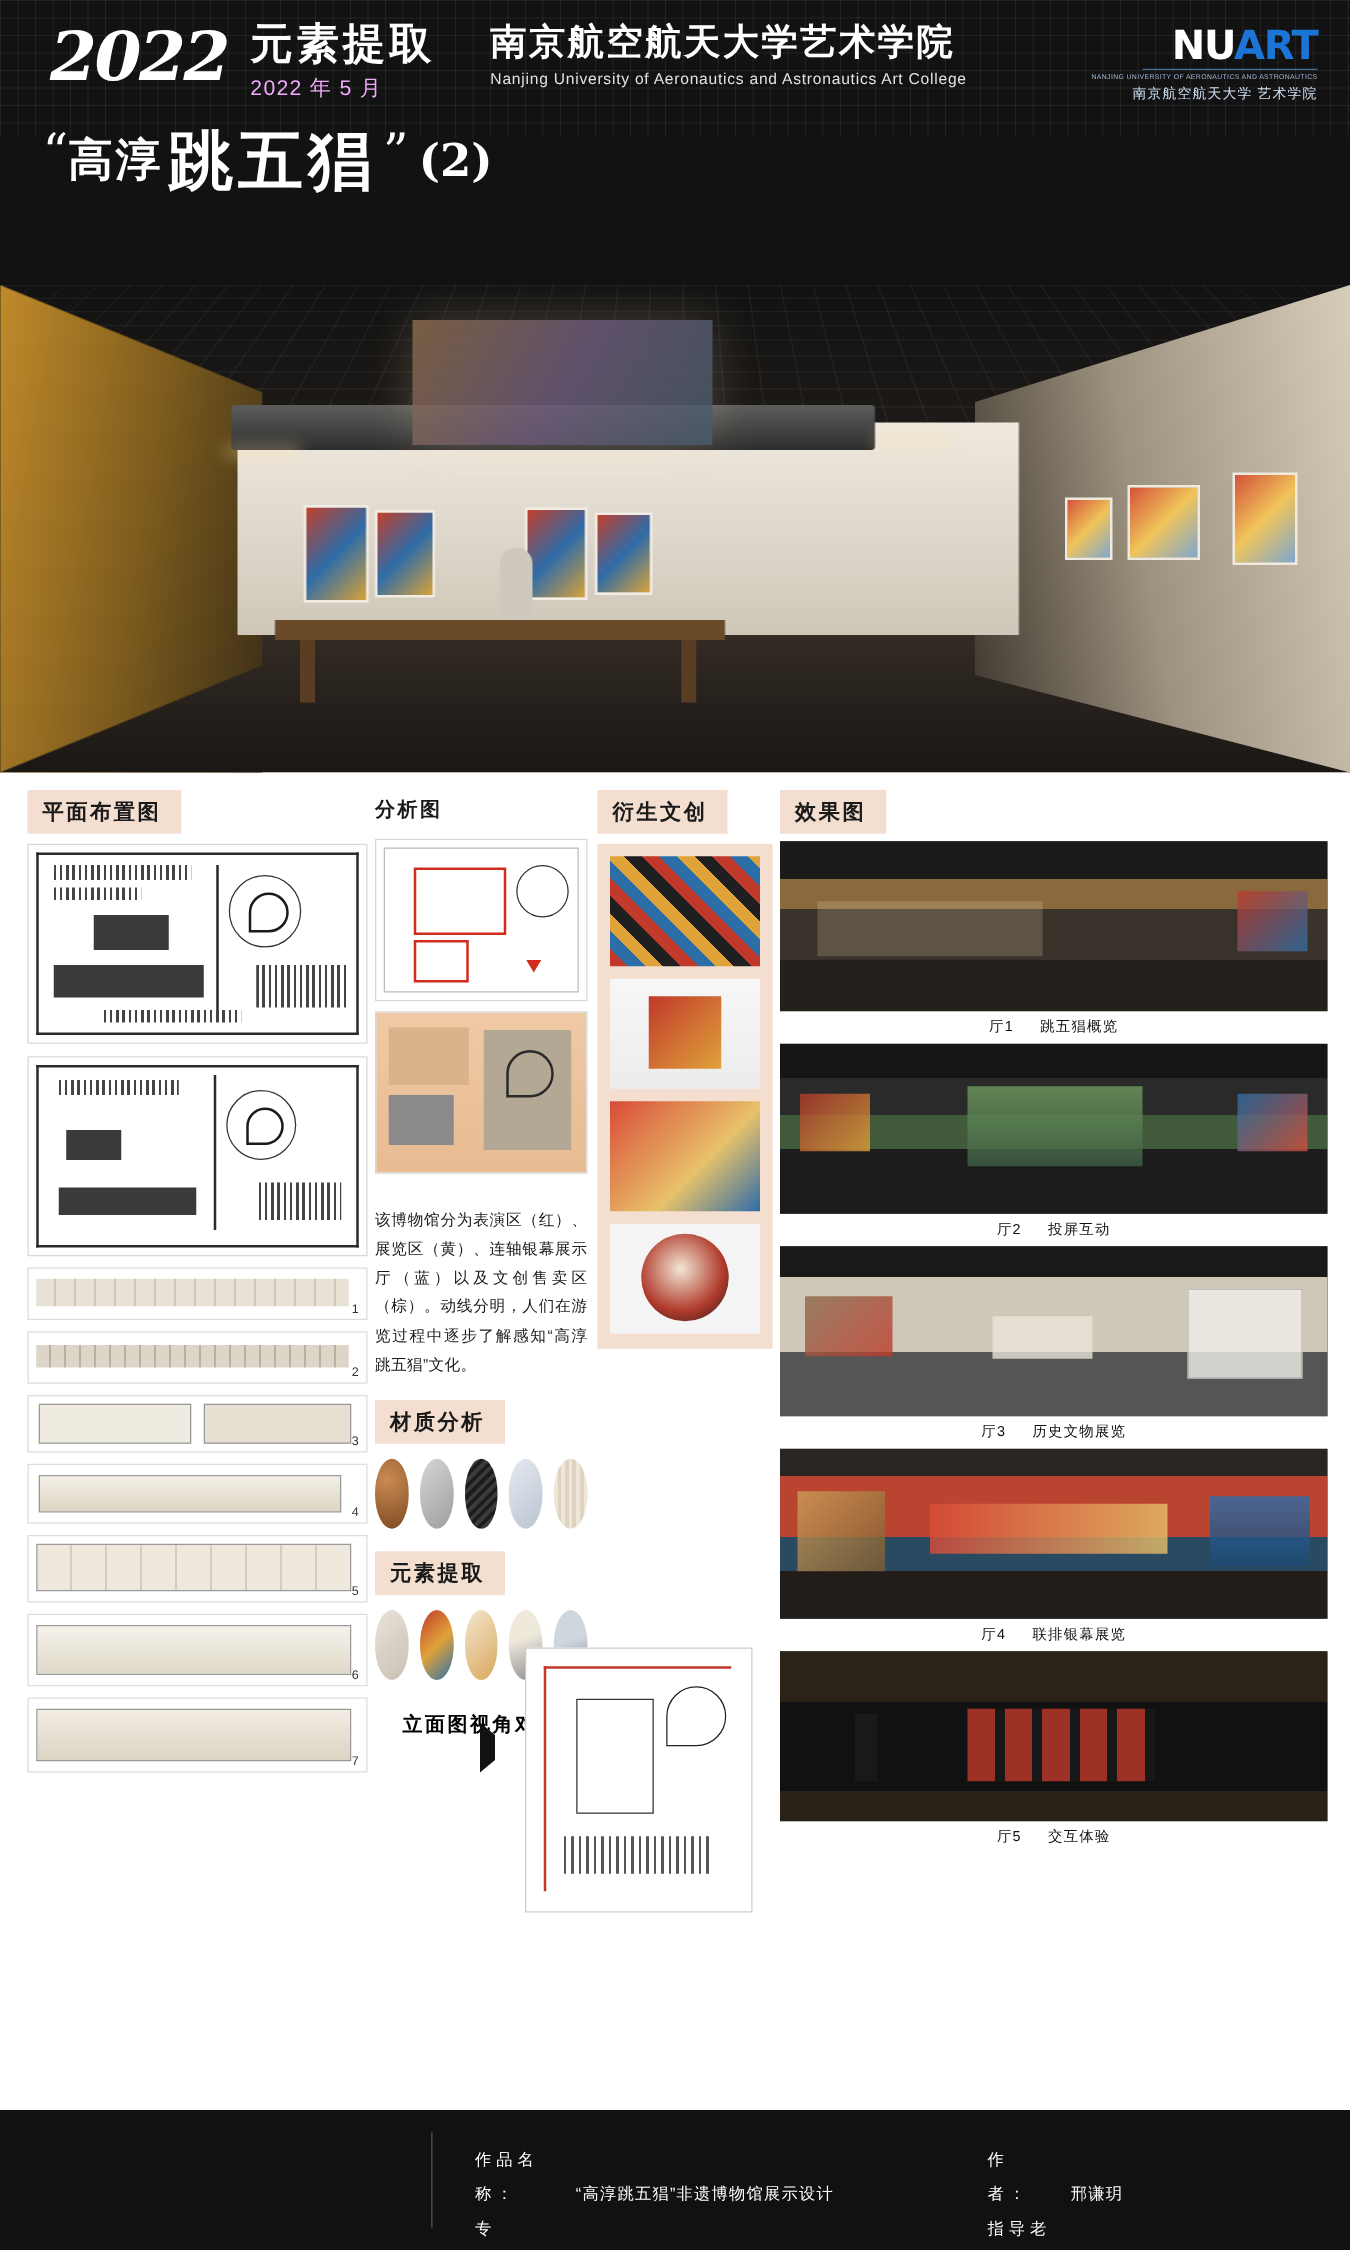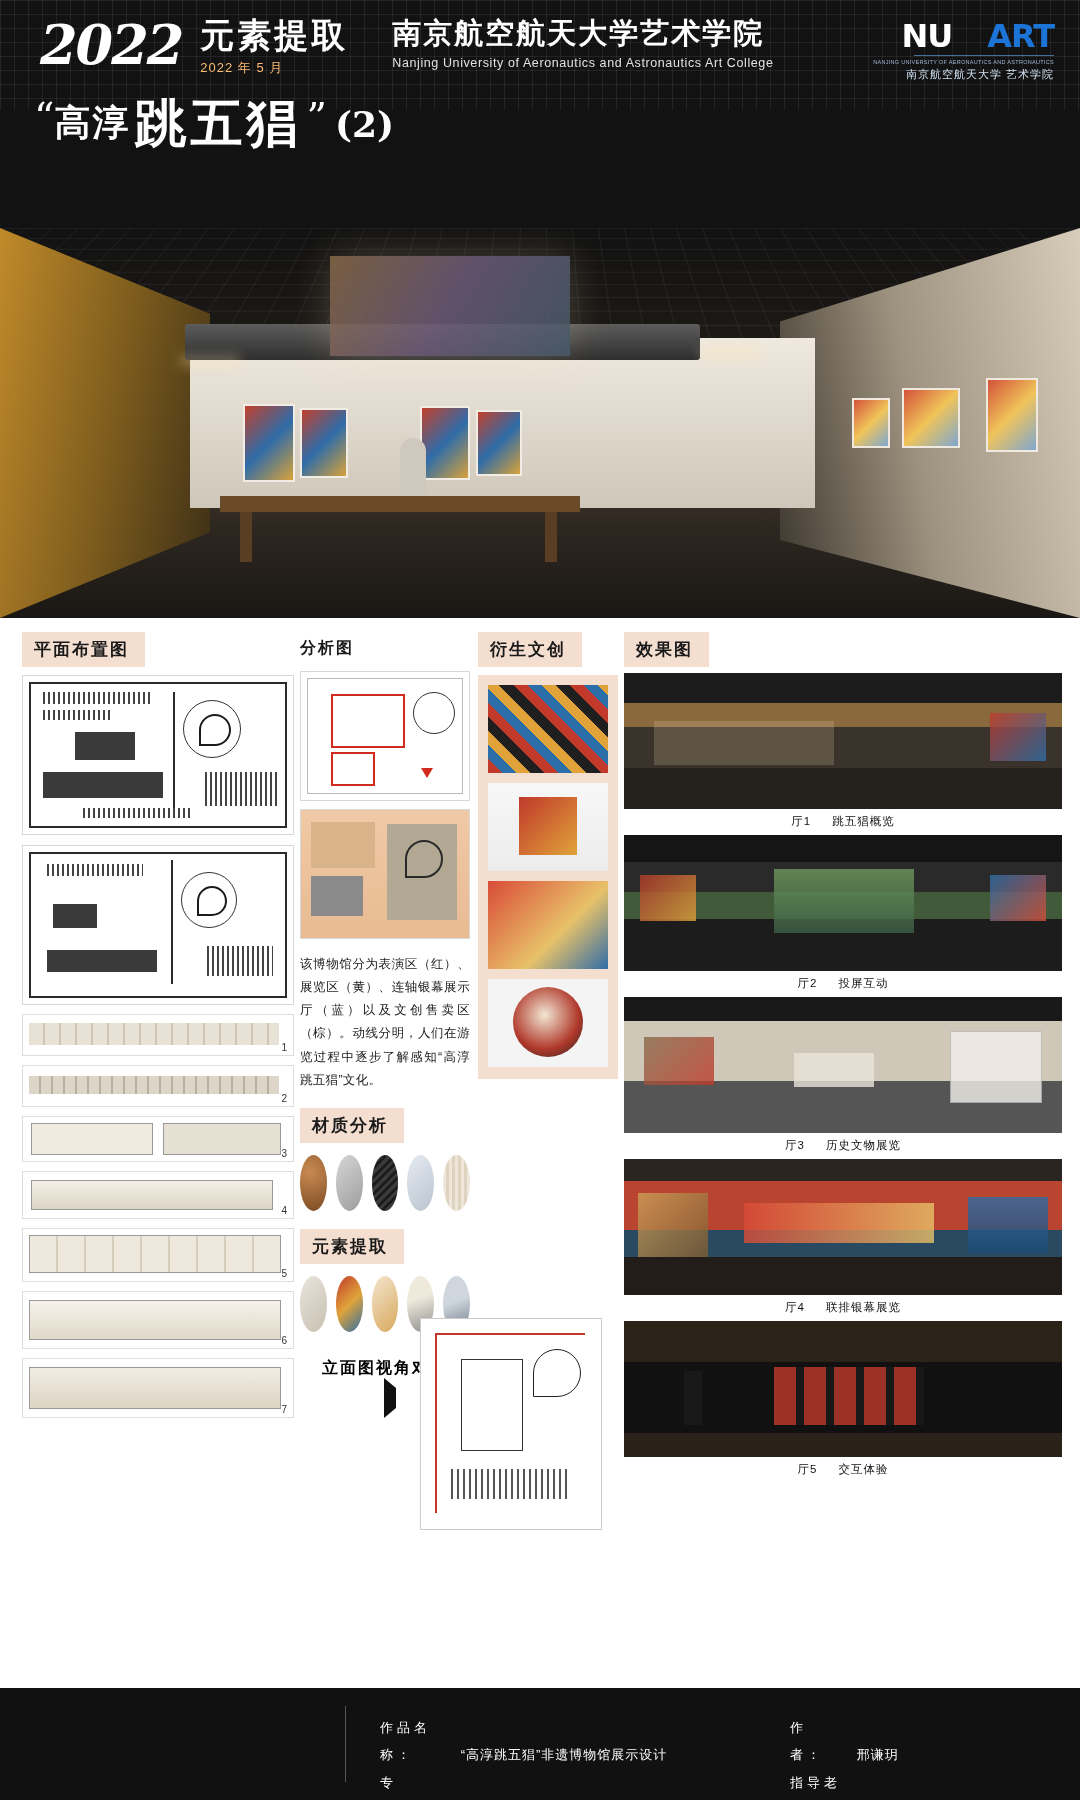--- a/index.html
+++ b/index.html
@@ -11,29 +11,29 @@
   .header .grid{position:absolute;left:0;top:0;width:100%;height:110px;
       background-image:linear-gradient(to right,rgba(255,255,255,.07) 1px,transparent 1px),
                        linear-gradient(to bottom,rgba(255,255,255,.07) 1px,transparent 1px);
       background-size:14px 14px;}
   .hdr-row{position:relative;display:flex;align-items:flex-start;padding:18px 28px 0 40px;}
   .year{font-family:"DejaVu Serif","Liberation Serif",serif;font-weight:bold;font-style:italic;
         font-size:54px;color:#fff;letter-spacing:-2px;line-height:1;}
   .bysj{margin-left:18px;}
   .bysj .big{font-size:34px;color:#fff;font-weight:bold;letter-spacing:3px;line-height:1.05;
         font-family:"DejaVu Sans","Liberation Sans",sans-serif;}
-  .bysj .small{font-size:13px;color:#fdba74;letter-spacing:1px;margin-top:5px;}
+  .bysj .small{font-size:17px;color:#f0abfc;letter-spacing:1px;margin-top:5px;}
   .uni{margin-left:44px;}
   .uni .cn{font-size:29px;color:#fff;font-weight:bold;letter-spacing:2px;
         font-family:"DejaVu Serif","Liberation Serif",serif;line-height:1.1;}
   .uni .en{font-size:12.5px;color:#e2e2e2;letter-spacing:.6px;margin-top:6px;}
   .logo{position:absolute;right:26px;top:20px;text-align:right;}
   .logo .nuaart{font-family:"DejaVu Sans","Liberation Sans",sans-serif;font-size:32px;font-weight:bold;
         color:#fff;letter-spacing:-1px;line-height:1;}
-  .logo .nuaart .blue{color:#1b74d6;padding-left:35px;}
+  .logo .nuaart .blue{color:#1b74d6;}
   .logo .sub1{font-size:5.5px;color:#9fb8d6;letter-spacing:.3px;margin-top:3px;}
   .logo .sub2{font-size:11px;color:#cfe0f2;margin-top:2px;letter-spacing:1px;}
   .logo .divline{width:140px;height:1px;background:#4a6f96;margin:3px 0 3px auto;}
 
   .title-row{position:relative;display:flex;align-items:center;padding:12px 0 0 34px;}
   .q{font-size:40px;color:#fff;font-family:"DejaVu Serif",serif;line-height:.6;margin-top:-14px;}
   .t-cn{font-size:36px;color:#fff;font-weight:bold;letter-spacing:2px;
         font-family:"DejaVu Serif","Liberation Serif",serif;}
   .t-art{font-size:52px;color:#fff;font-weight:bold;letter-spacing:4px;margin:0 4px;
         font-family:"DejaVu Serif","Liberation Serif",serif;}
@@ -98,21 +98,21 @@
   .plan .hatch{position:absolute;background:repeating-linear-gradient(90deg,#444 0 2px,transparent 2px 5px);}
   .plan .circ{position:absolute;border:1.5px solid #333;border-radius:50%;}
   .plan .swirl{position:absolute;border:2px solid #1b1b1b;border-radius:50% 50% 50% 0;}
 
   .ana{position:relative;border:1px solid #d8d8d8;height:128px;background:#fff;overflow:hidden;margin-top:6px;}
   .ana2{position:relative;border:1px solid #d8d8d8;height:128px;margin-top:8px;
       background:linear-gradient(#f0c9a6,#e8bb92);overflow:hidden;}
   .ana .red{position:absolute;border:2px solid #d12b1e;}
   .ana .arrow{position:absolute;width:0;height:0;border-left:6px solid transparent;border-right:6px solid transparent;border-top:10px solid #d12b1e;}
 
-  .desc{font-size:12.5px;line-height:1.85;color:#1a1a1a;margin-top:14px;text-align:justify;letter-spacing:.3px;}
+  .desc{font-size:12.5px;line-height:1.85;color:#1a1a1a;margin-top:26px;text-align:justify;letter-spacing:.3px;}
 
   .elev{border:1px solid #ddd;background:#fff;position:relative;overflow:hidden;margin-top:9px;}
   .elev-num{position:absolute;right:6px;bottom:2px;font-size:10px;color:#333;}
 
   .mat-row{display:flex;gap:9px;margin-top:12px;}
   .mat{width:56px;height:56px;border-radius:50%;}
   .m1{background:radial-gradient(circle at 35% 30%,#c98a52,#7c4a22);}
   .m2{background:linear-gradient(135deg,#d6d6d6,#9d9d9d);}
   .m3{background:repeating-linear-gradient(135deg,#3a3a3a 0 3px,#1c1c1c 3px 6px);}
   .m4{background:linear-gradient(135deg,#e6ebf2,#b9c3cf);}

